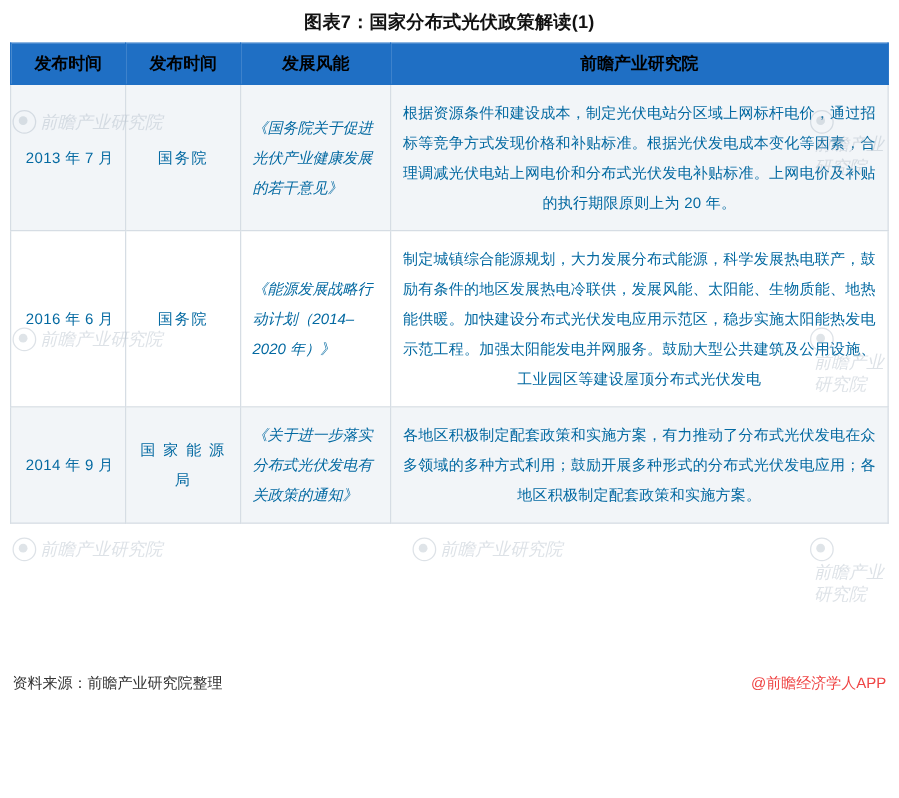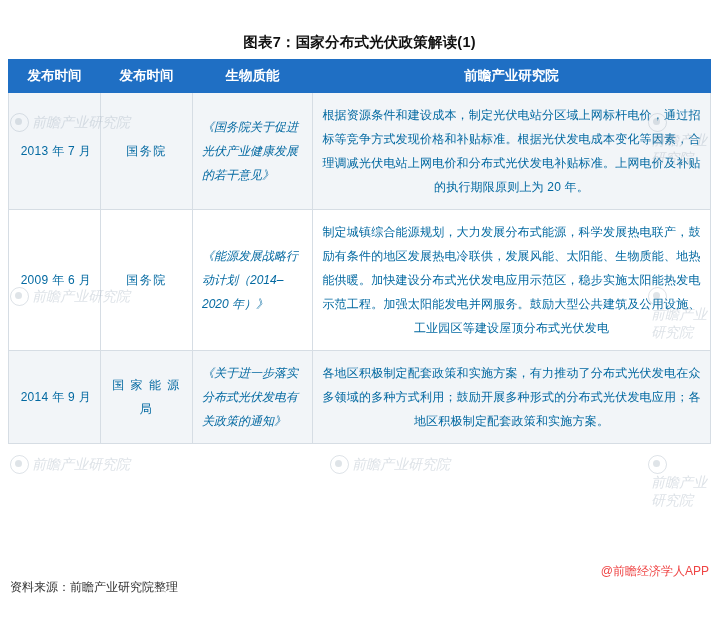--- a/index.html
+++ b/index.html
@@ -14,39 +14,38 @@
     color: #1a1a1a;
     position: relative;
     overflow: hidden;
   }
   .page {
     width: 719px;
     height: 564px;
     position: relative;
     box-sizing: border-box;
     padding: 0 8px;
-    margin-top: 25px;
   }
   .title {
     text-align: center;
     font-size: 14.5px;
     font-weight: bold;
     color: #111111;
     padding: 8px 0 7px 0;
     letter-spacing: 0.2px;
   }
   table.policy-table {
     width: 703px;
     border-collapse: collapse;
     table-layout: fixed;
     margin: 0 auto;
   }
   table.policy-table th {
     background: #1f6fc4;
-    color: #ffffff;
+    color: #000000;
     font-size: 13.5px;
     font-weight: bold;
     height: 30px;
     border: 1px solid #1f6fc4;
     text-align: center;
     vertical-align: middle;
   }
   table.policy-table td {
     border: 1px solid #d6dde4;
     font-size: 12px;
@@ -90,21 +89,21 @@
     left: 8px;
     right: 8px;
     bottom: 8px;
     height: 18px;
     font-size: 12px;
     color: #333333;
   }
   .footer .src {
     position: absolute;
     left: 2px;
-    top: 16px;
+    top: 0;
   }
   .footer .brand {
     position: absolute;
     right: 2px;
     top: 0;
     color: #ef4444;
   }
   .wm-logo {
     position: absolute;
     pointer-events: none;
@@ -147,33 +146,33 @@
     <colgroup>
       <col class="col1">
         <col class="col2">
         <col class="col3">
         <col class="col4">
     </colgroup>
     <thead>
       <tr>
         <th>发布时间</th>
         <th>发布时间</th>
-        <th>生物质能</th>
+        <th>发展风能</th>
         <th>前瞻产业研究院</th>
       </tr>
     </thead>
     <tbody>
       <tr class="row-even">
         <td class="c-date">2013 年 7 月</td>
         <td class="c-dept">国务院</td>
         <td class="c-name">《国务院关于促进光伏产业健康发展的若干意见》</td>
         <td class="c-content">根据资源条件和建设成本，制定光伏电站分区域上网标杆电价，通过招标等竞争方式发现价格和补贴标准。根据光伏发电成本变化等因素，合理调减光伏电站上网电价和分布式光伏发电补贴标准。上网电价及补贴的执行期限原则上为 20 年。</td>
       </tr>
       <tr class="row-odd">
-        <td class="c-date">2009 年 6 月</td>
+        <td class="c-date">2016 年 6 月</td>
         <td class="c-dept">国务院</td>
         <td class="c-name">《能源发展战略行动计划（2014–2020 年）》</td>
         <td class="c-content">制定城镇综合能源规划，大力发展分布式能源，科学发展热电联产，鼓励有条件的地区发展热电冷联供，发展风能、太阳能、生物质能、地热能供暖。加快建设分布式光伏发电应用示范区，稳步实施太阳能热发电示范工程。加强太阳能发电并网服务。鼓励大型公共建筑及公用设施、工业园区等建设屋顶分布式光伏发电</td>
       </tr>
       <tr class="row-even">
         <td class="c-date">2014 年 9 月</td>
         <td class="c-dept">国 家 能 源 局</td>
         <td class="c-name">《关于进一步落实分布式光伏发电有关政策的通知》</td>
         <td class="c-content">各地区积极制定配套政策和实施方案，有力推动了分布式光伏发电在众多领域的多种方式利用；鼓励开展多种形式的分布式光伏发电应用；各地区积极制定配套政策和实施方案。</td>
       </tr>

